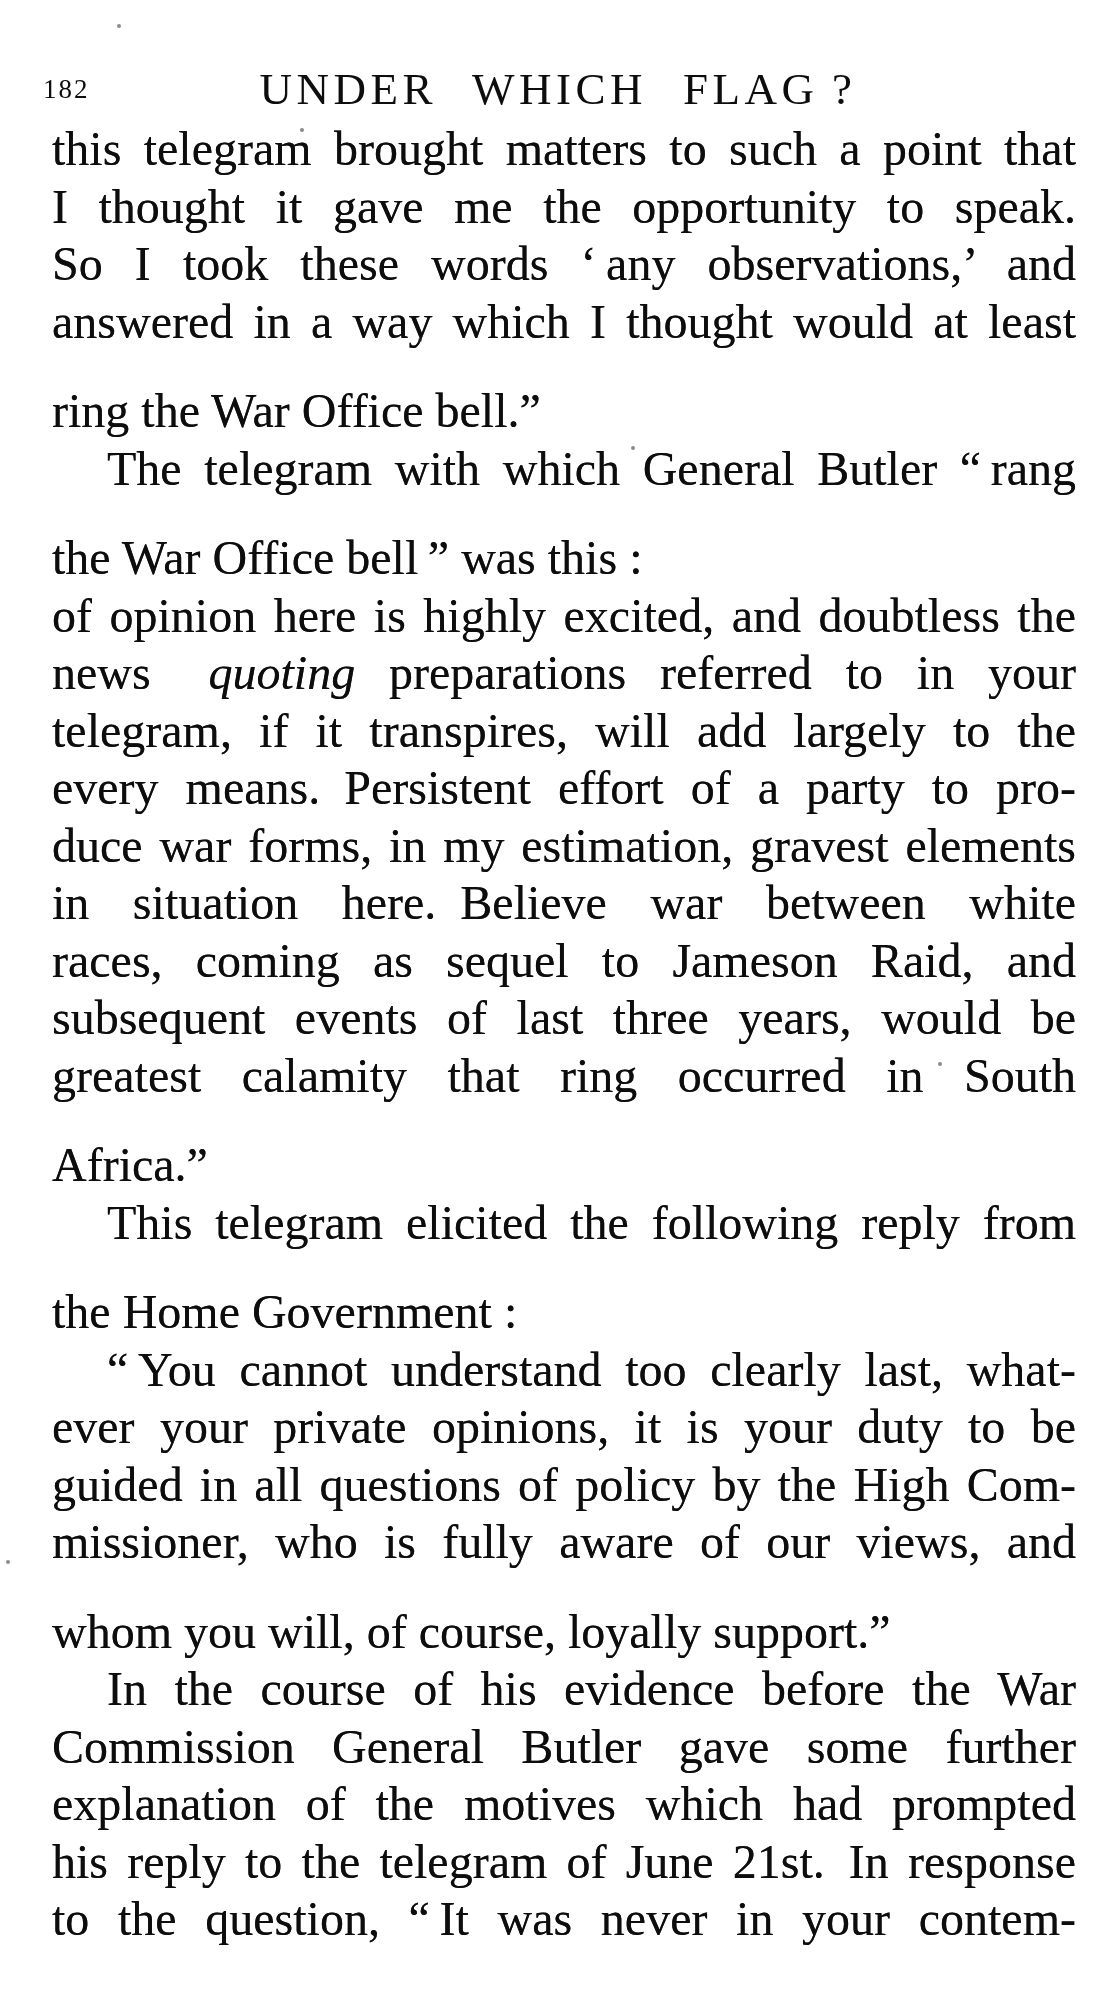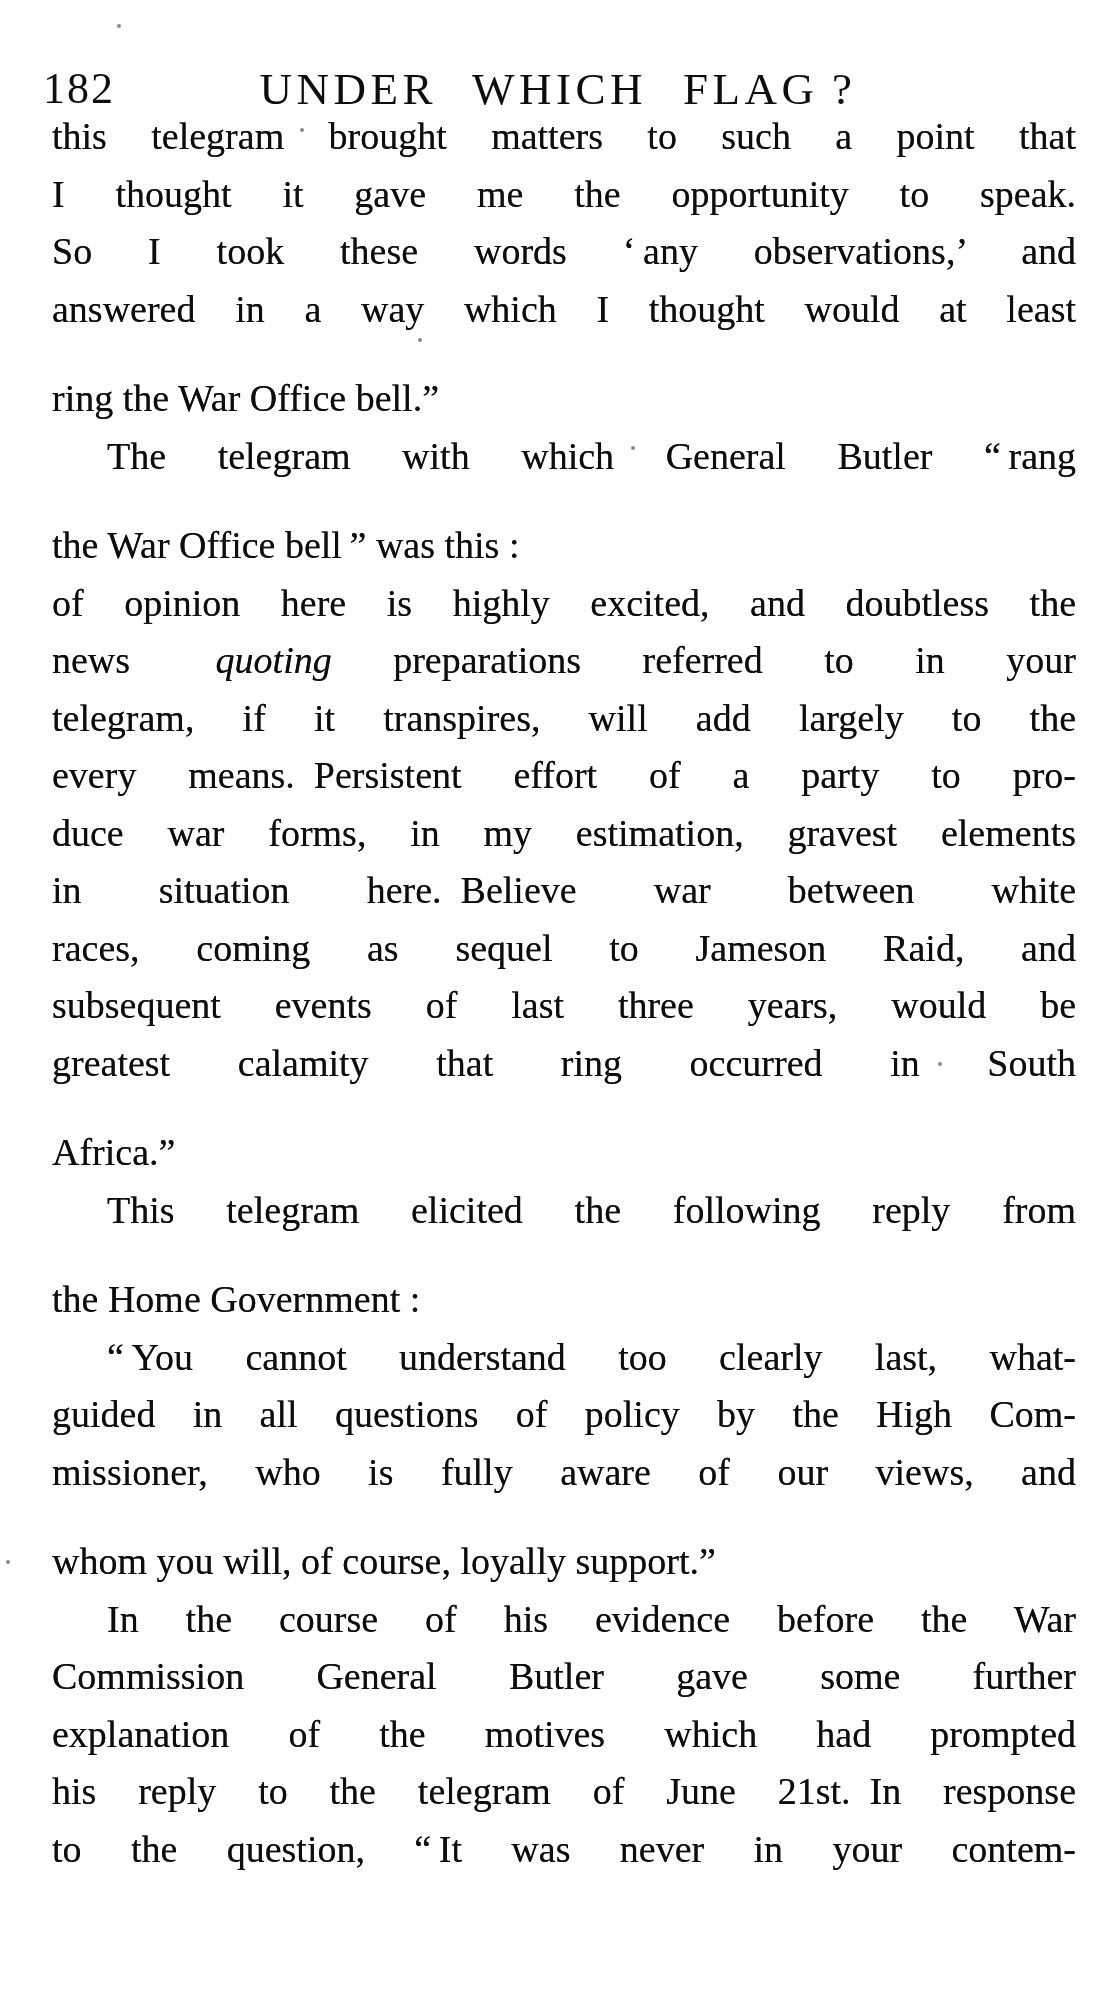--- a/index.html
+++ b/index.html
@@ -8,35 +8,35 @@
     width: 1116px;
     height: 2010px;
     background: #ffffff;
     overflow: hidden;
     font-family: "Liberation Serif", "DejaVu Serif", serif;
     color: #0d0d0d;
   }
   .page-header { position: absolute; top: 64px; left: 0; right: 0; height: 50px; }
   .pagenum {
     position: absolute; left: 43px; top: 0;
-    font-size: 44px; line-height: 50px;
+    font-size: 27px; line-height: 50px;
     letter-spacing: 2px;
     text-align: right;
   }
   .title {
     margin: 0; position: absolute; left: 0; right: 0; top: 0;
     font-size: 45px; line-height: 50px; font-weight: 400;
     text-align: center;
     letter-spacing: 0.10em;
     word-spacing: 0.45em;
     white-space: nowrap;
   }
   .body-text {
-    position: absolute; top: 108px; left: 52px; width: 1024px;
-    font-size: 38px;
+    position: absolute; top: 120px; left: 52px; width: 1024px;
+    font-size: 48px;
   }
   .line {
     height: 57.5px;
     line-height: 57.5px;
     text-align: justify;
     text-align-last: justify;
     white-space: normal;
     text-shadow: 0 0 0.6px rgba(0,0,0,0.75);
   }
   .line.indent { text-indent: 55px; }
@@ -77,20 +77,21 @@
       <div class="line"><span>every means. Persistent effort of a party to pro-</span></div>
       <div class="line"><span>duce war forms, in my estimation, gravest elements</span></div>
       <div class="line"><span>in situation here. Believe war between white</span></div>
       <div class="line"><span>races, coming as sequel to Jameson Raid, and</span></div>
       <div class="line"><span>subsequent events of last three years, would be</span></div>
       <div class="line"><span>greatest calamity that ring occurred in South</span></div>
       <div class="line pend"><span>Africa.”</span></div>
       <div class="line indent"><span>This telegram elicited the following reply from</span></div>
       <div class="line pend"><span>the Home Government :</span></div>
       <div class="line indent"><span>“ You cannot understand too clearly last, what-</span></div>
+      <div class="line"><span>ever your private opinions, it is your duty to be</span></div>
       <div class="line"><span>guided in all questions of policy by the High Com-</span></div>
       <div class="line"><span>missioner, who is fully aware of our views, and</span></div>
       <div class="line pend"><span>whom you will, of course, loyally support.”</span></div>
       <div class="line indent"><span>In the course of his evidence before the War</span></div>
       <div class="line"><span>Commission General Butler gave some further</span></div>
       <div class="line"><span>explanation of the motives which had prompted</span></div>
       <div class="line"><span>his reply to the telegram of June 21st. In response</span></div>
       <div class="line"><span>to the question, “ It was never in your contem-</span></div>
     </main>
 

